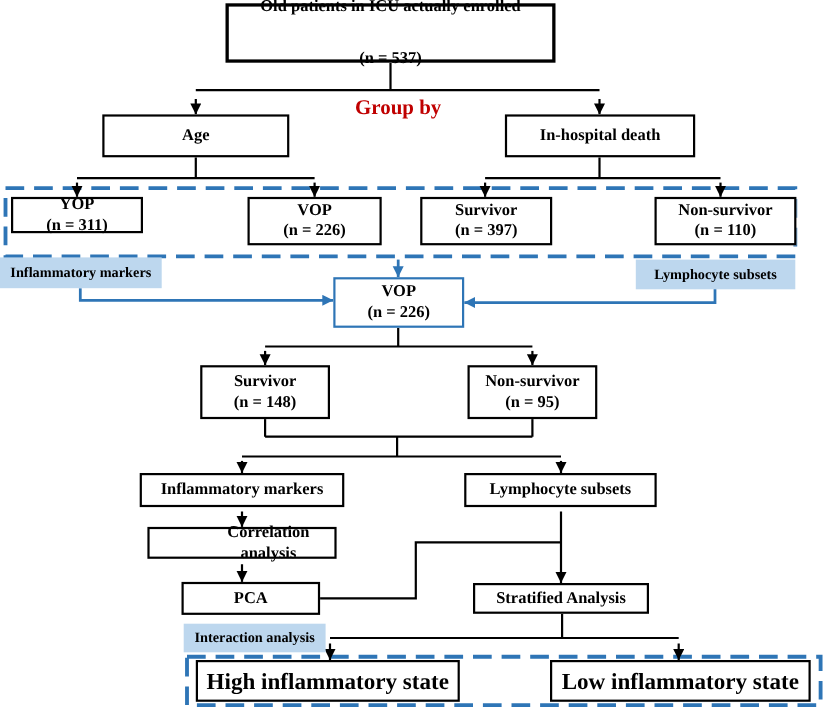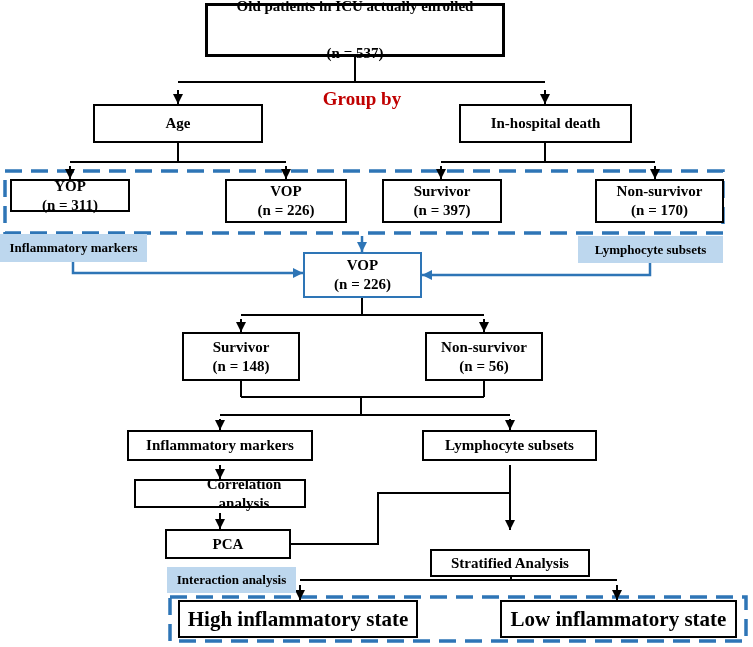--- a/index.html
+++ b/index.html
@@ -99,21 +99,21 @@
     <div>(n = 226)</div>
   </div>
 
   <div class="box" style="left:382px;top:179px;width:120px;height:44px;">
     <div>Survivor</div>
     <div>(n = 397)</div>
   </div>
 
   <div class="box" style="left:595px;top:179px;width:129px;height:44px;">
     <div>Non-survivor</div>
-    <div>(n = 170)</div>
+    <div>(n = 110)</div>
   </div>
 
   <div class="tag" style="left:0px;top:234px;width:147px;height:28px;">
     <span>Inflammatory markers</span>
   </div>
 
   <div class="tag" style="left:578px;top:236px;width:145px;height:27px;">
     <span>Lymphocyte subsets</span>
   </div>
 
@@ -122,40 +122,40 @@
     <div>(n = 226)</div>
   </div>
 
   <div class="box" style="left:182px;top:332px;width:118px;height:49px;">
     <div>Survivor</div>
     <div>(n = 148)</div>
   </div>
 
   <div class="box" style="left:425px;top:332px;width:118px;height:49px;">
     <div>Non-survivor</div>
-    <div>(n = 56)</div>
+    <div>(n = 95)</div>
   </div>
 
   <div class="box" style="left:127px;top:430px;width:186px;height:31px;">
     <div>Inflammatory markers</div>
   </div>
 
   <div class="box" style="left:422px;top:430px;width:175px;height:31px;">
     <div>Lymphocyte subsets</div>
   </div>
 
   <div class="box" style="left:134px;top:479px;width:172px;height:29px;padding-left:48px;">
     <div>Correlation analysis</div>
   </div>
 
   <div class="box" style="left:165px;top:529px;width:126px;height:30px;">
     <div>PCA</div>
   </div>
 
-  <div class="box" style="left:430px;top:530px;width:160px;height:28px;margin-top:19px;">
+  <div class="box" style="left:430px;top:530px;width:160px;height:28px;">
     <div>Stratified Analysis</div>
   </div>
 
   <div class="tag" style="left:167px;top:567px;width:129px;height:26px;">
     <span>Interaction analysis</span>
   </div>
 
   <div class="box big" style="left:178px;top:600px;width:240px;height:38px;">
     <div>High inflammatory state</div>
   </div>

